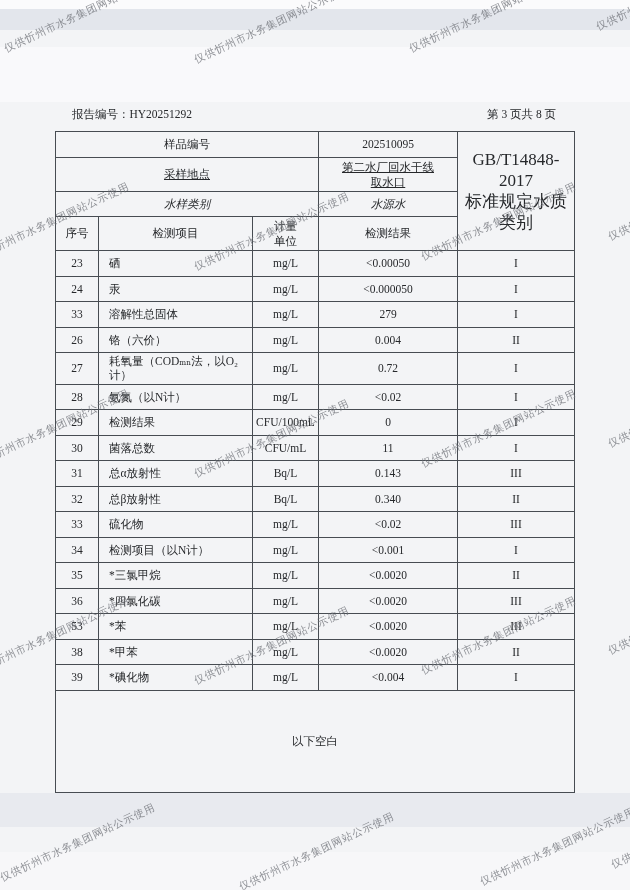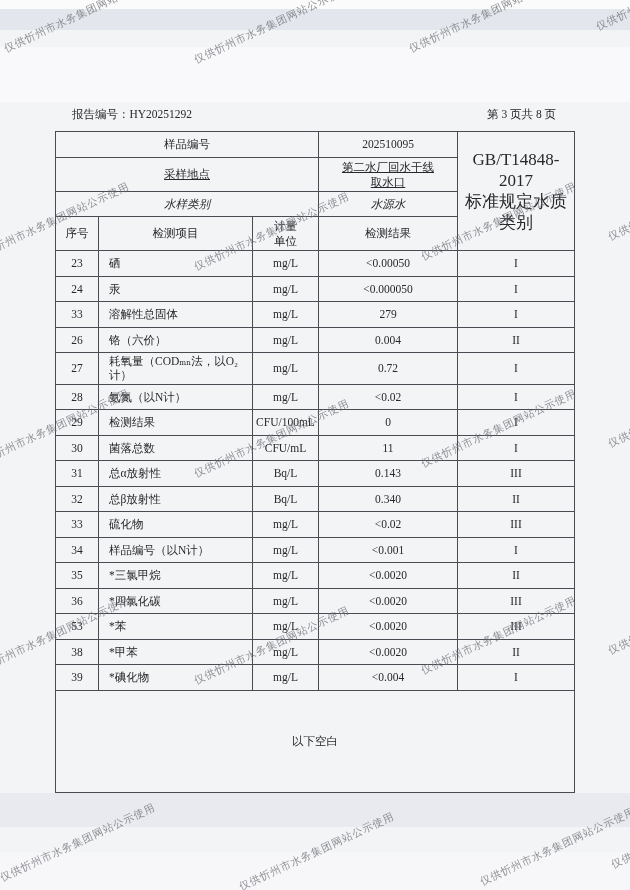--- a/index.html
+++ b/index.html
@@ -181,21 +181,21 @@
         </tr>
     <tr class="dr">
           <td>33</td>
           <td class="item">硫化物</td>
           <td>mg/L</td>
           <td>&lt;0.02</td>
           <td>III</td>
         </tr>
     <tr class="dr">
           <td>34</td>
-          <td class="item">样品编号（以N计）</td>
+          <td class="item">检测项目（以N计）</td>
           <td>mg/L</td>
           <td>&lt;0.001</td>
           <td>I</td>
         </tr>
     <tr class="dr">
           <td>35</td>
           <td class="item">*三氯甲烷</td>
           <td>mg/L</td>
           <td>&lt;0.0020</td>
           <td>II</td>

